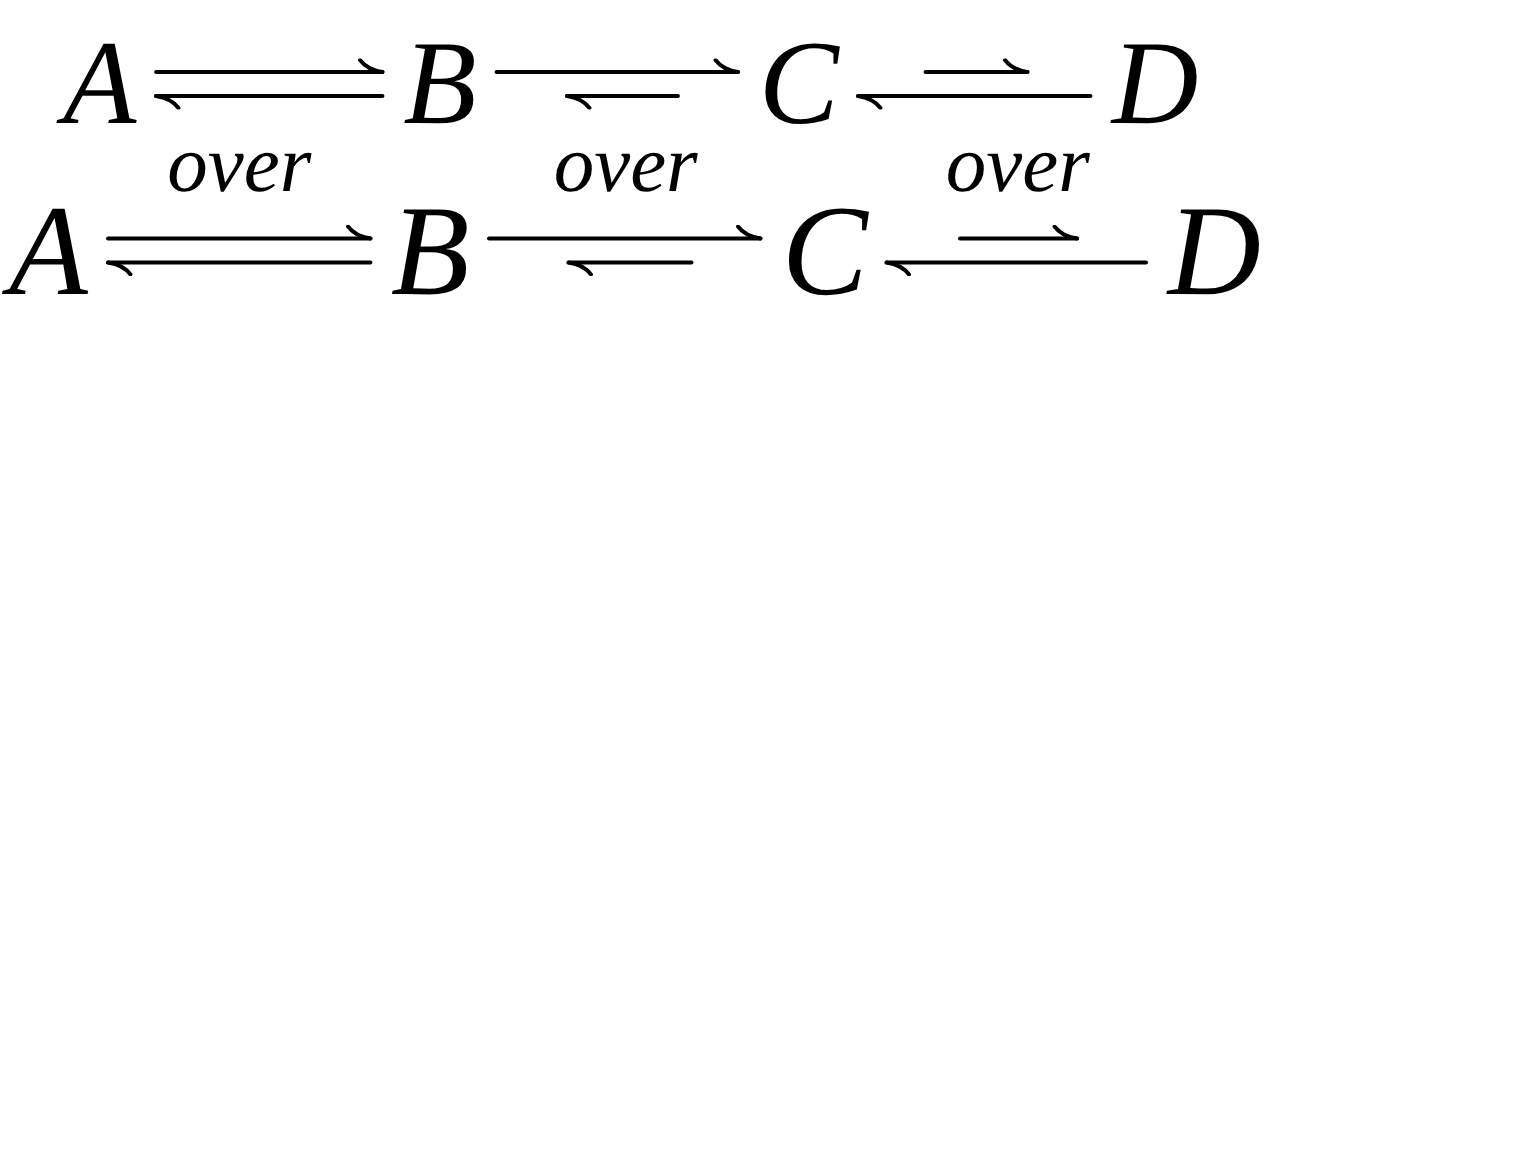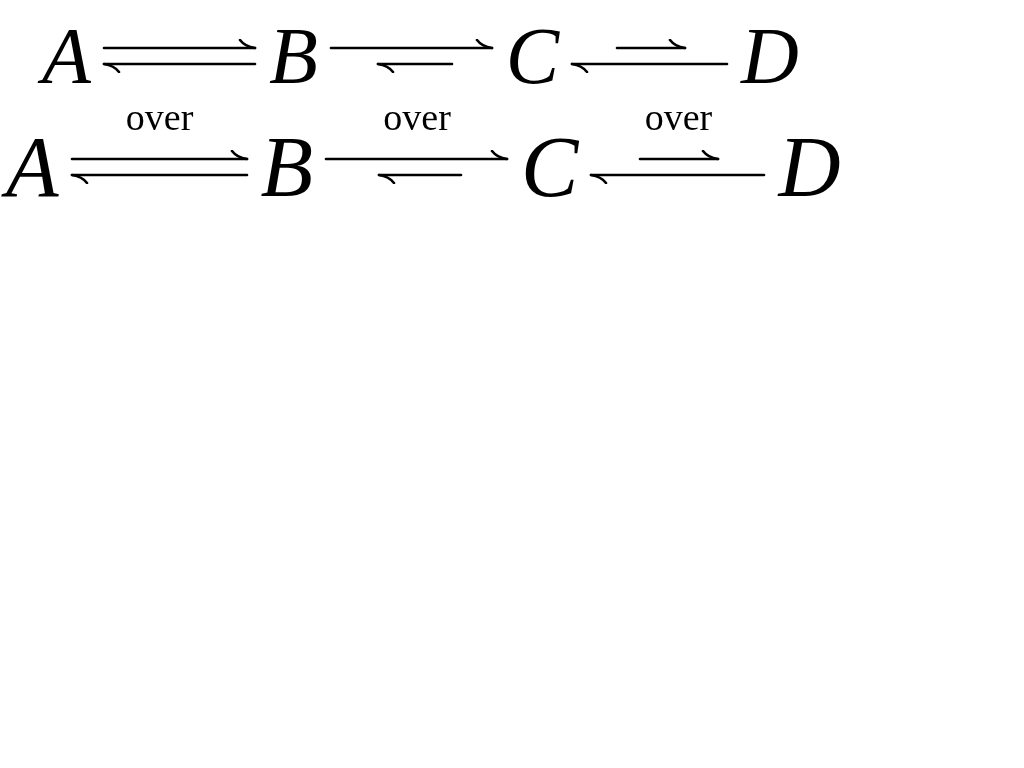--- a/index.html
+++ b/index.html
@@ -41,21 +41,22 @@
     position: relative;
     display: inline-flex;
     align-items: center;
     margin: 0 10px;
   }
   .arrow-label {
     position: absolute;
     left: 50%;
     transform: translateX(-50%);
     bottom: calc(100% + 14px);
-    font-size: 38px;
+    font-style: italic;
+    font-size: 54px;
     line-height: 1;
     white-space: nowrap;
     color: #000000;
   }
   svg.arrow { display: block; }
 </style>
 </head>
 <body>
 
 <div class="page">

